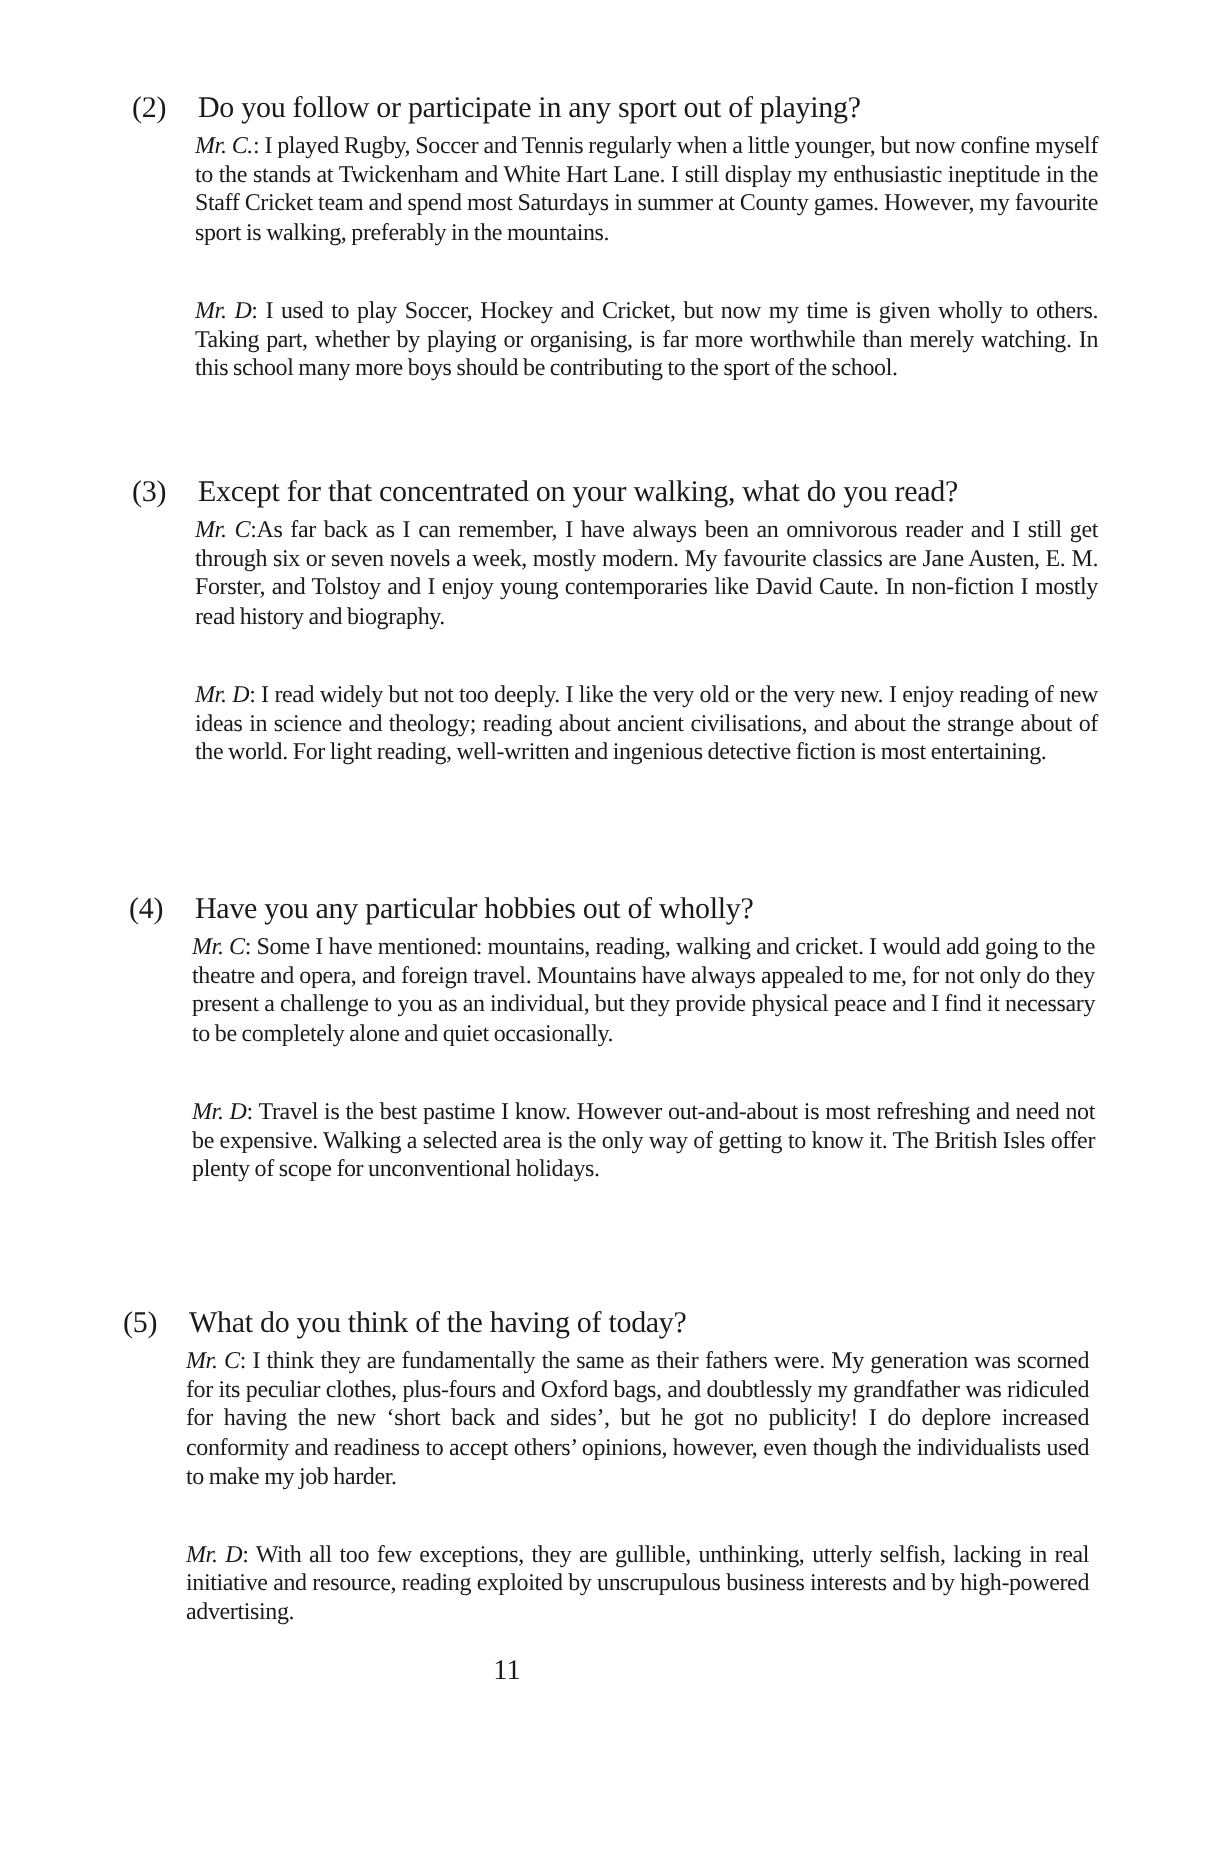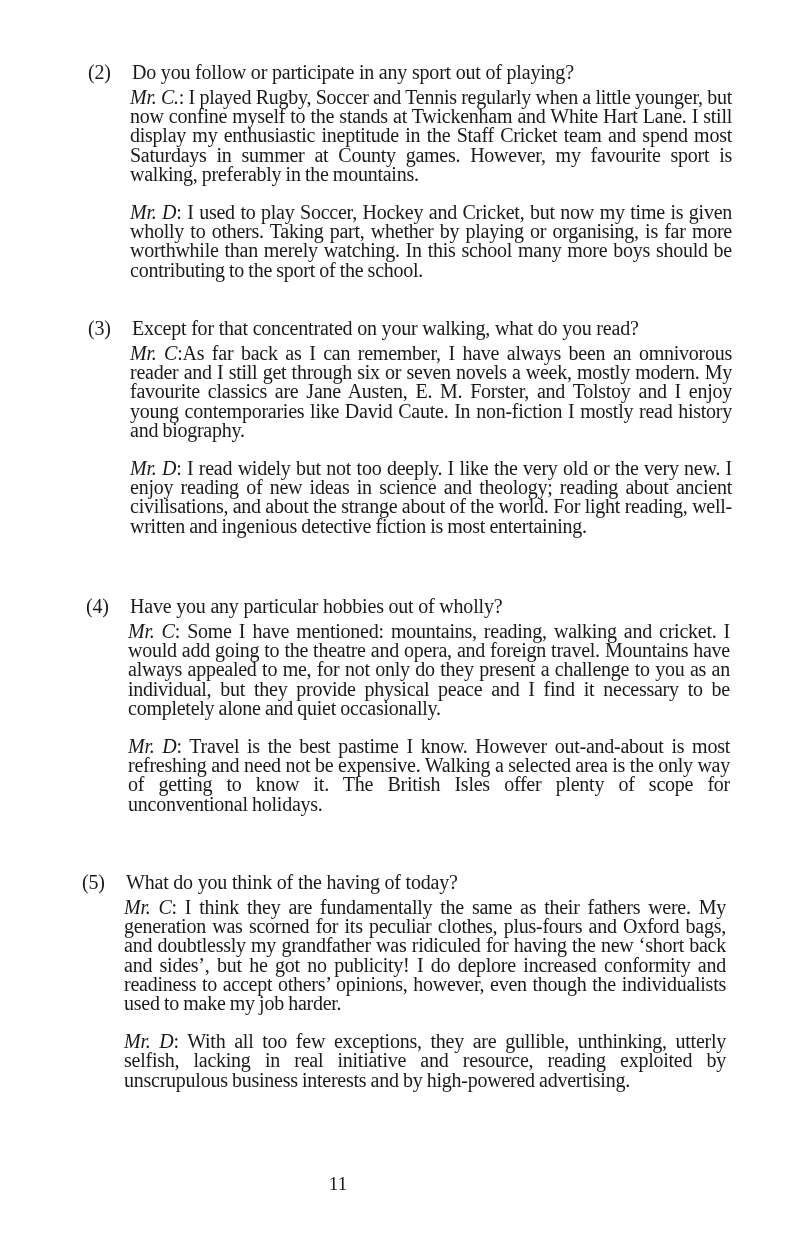--- a/index.html
+++ b/index.html
@@ -36,38 +36,38 @@
     .q-num {
       width: 44px;
       flex: 0 0 44px;
     }
     .q-text {
       flex: 1;
     }
     .answer {
       margin-left: 42px;
       width: 602px;
-      font-size: 20px;
+      font-size: 16px;
       line-height: 19.2px;
       text-align: justify;
       letter-spacing: -0.25px;
       word-spacing: -0.5px;
     }
     .answer .speaker {
       font-style: italic;
     }
     .answer-c {
       margin-top: 6px;
     }
     .answer-d {
-      margin-top: 19px;
+      margin-top: 33px;
     }
     .page-number {
       position: absolute;
-      top: 1174px;
+      top: 1104px;
       left: 0;
       width: 676px;
       text-align: center;
       font-size: 19px;
       line-height: 20px;
     }
   </style>
 </head>
 <body>
 

